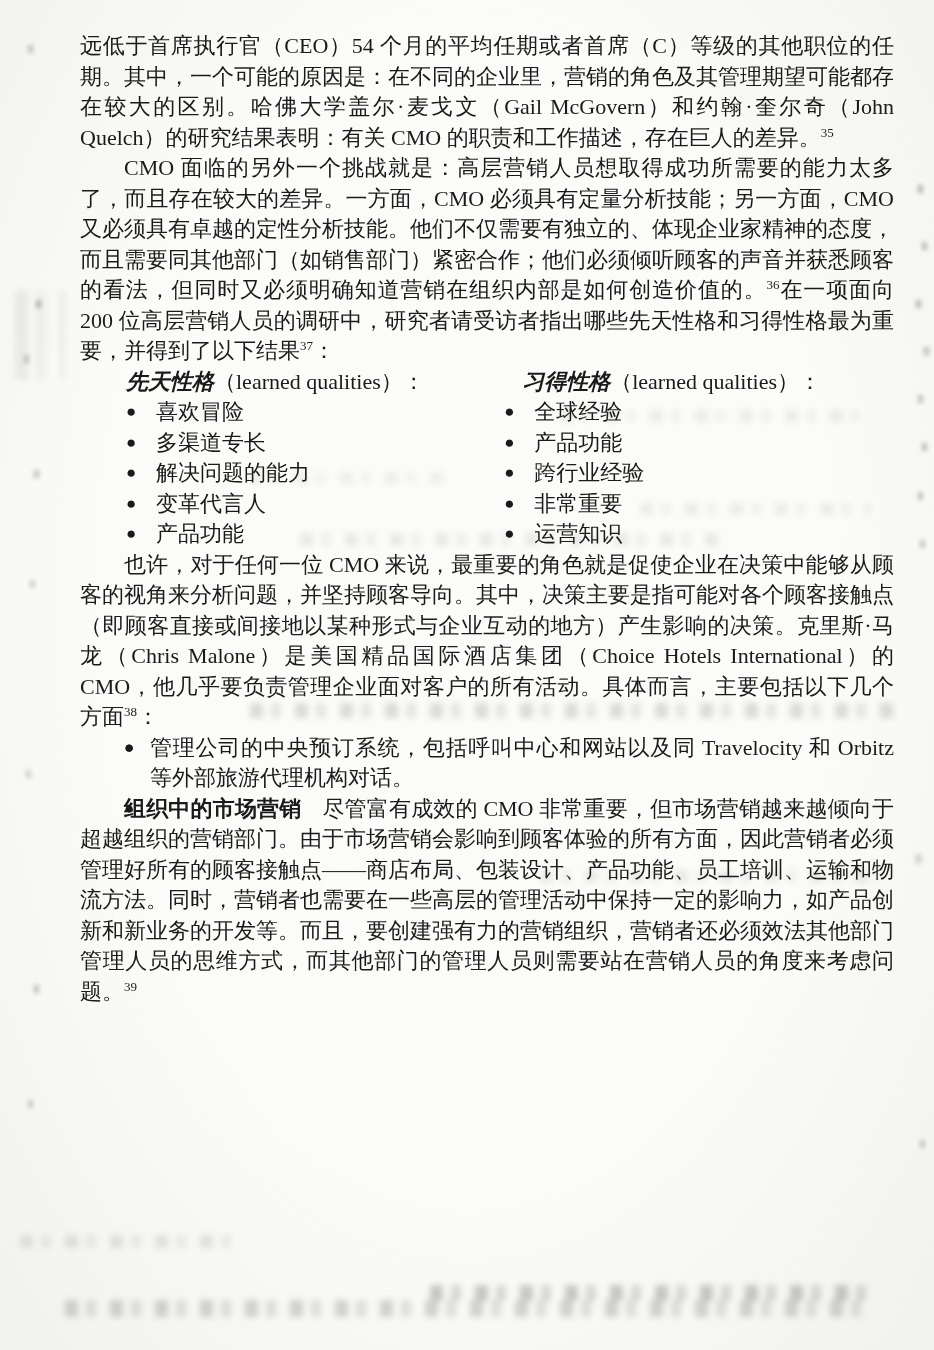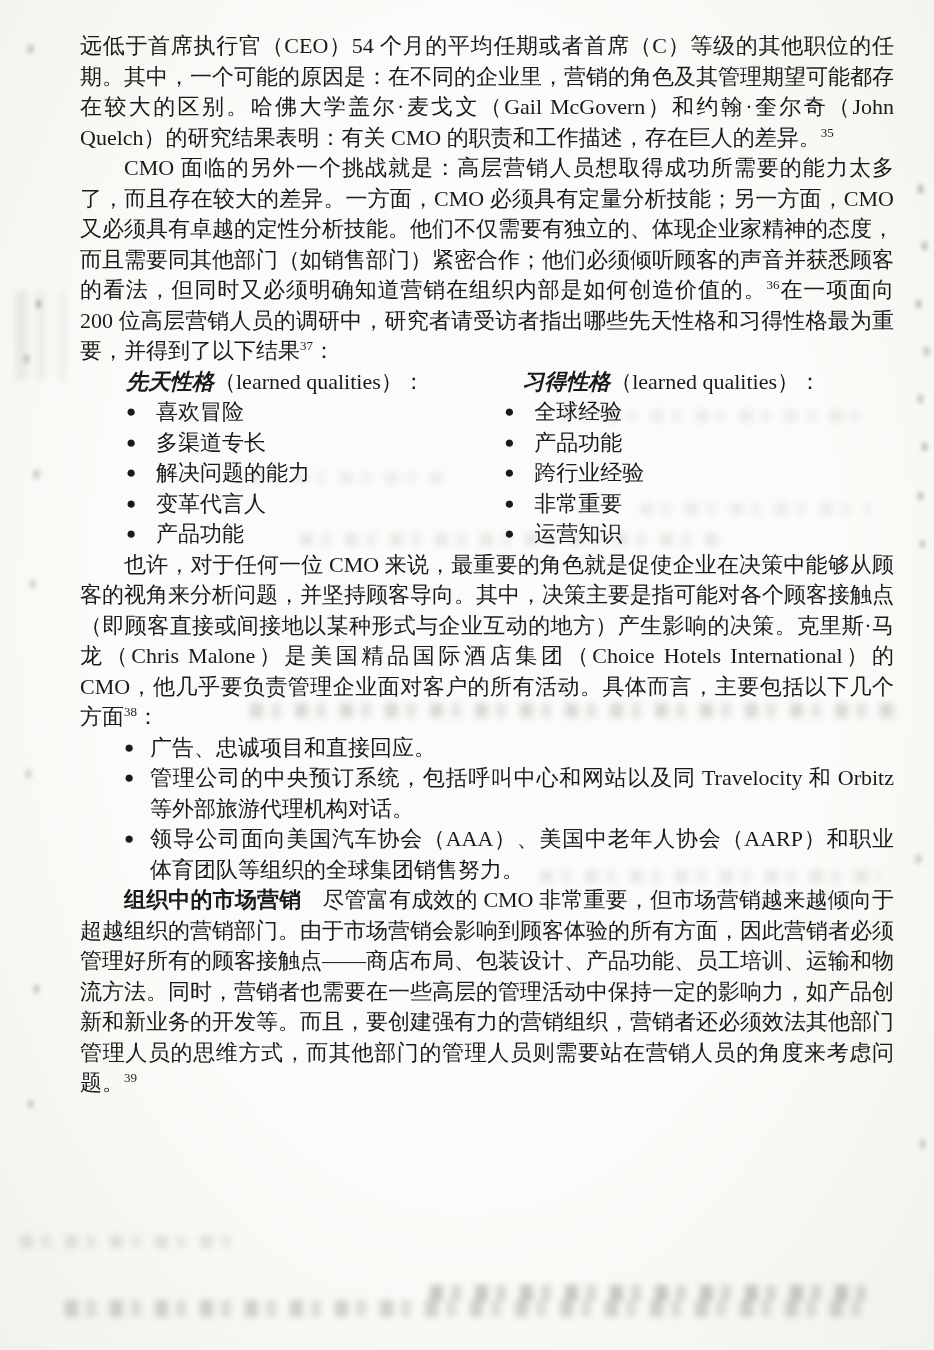--- a/index.html
+++ b/index.html
@@ -104,22 +104,22 @@
         <div class="qitem"><span class="blt">●</span><span>产品功能</span></div>
         <div class="qitem"><span class="blt">●</span><span>跨行业经验</span></div>
         <div class="qitem"><span class="blt">●</span><span>非常重要</span></div>
         <div class="qitem"><span class="blt">●</span><span>运营知识</span></div>
       </div>
     </div>
 
     <p><span>也许，对于任何一位 CMO 来说，最重要的角色就是促使企业在决策中能够从顾客的视角来分析问题，并坚持顾客导向。其中，决策主要是指可能对各个顾客接触点（即顾客直接或间接地以某种形式与企业互动的地方）产生影响的决策。克里斯·马龙（Chris Malone）是美国精品国际酒店集团（Choice Hotels International）的 CMO，他几乎要负责管理企业面对客户的所有活动。具体而言，主要包括以下几个方面</span><sup>38</sup><span>：</span></p>
 
     <ul class="blist">
-      <li><span class="blt">●</span><span>广告、忠诚项目和直接回应。</span></li>
+      <li><span class="blt">●</span></li>
       <li><span class="blt">●</span><span>管理公司的中央预订系统，包括呼叫中心和网站以及同 Travelocity 和 Orbitz 等外部旅游代理机构对话。</span></li>
-      <li><span class="blt">●</span><span>领导公司面向美国汽车协会（AAA）、美国中老年人协会（AARP）和职业体育团队等组织的全球集团销售努力。</span></li>
+      <li><span class="blt">●</span></li>
     </ul>
 
     <p><b class="lead">组织中的市场营销</b><span>尽管富有成效的 CMO 非常重要，但市场营销越来越倾向于超越组织的营销部门。由于市场营销会影响到顾客体验的所有方面，因此营销者必须管理好所有的顾客接触点——商店布局、包装设计、产品功能、员工培训、运输和物流方法。同时，营销者也需要在一些高层的管理活动中保持一定的影响力，如产品创新和新业务的开发等。而且，要创建强有力的营销组织，营销者还必须效法其他部门管理人员的思维方式，而其他部门的管理人员则需要站在营销人员的角度来考虑问题。</span><sup>39</sup></p>
 
 
   </div>
 </div>
 
 </body></html>

